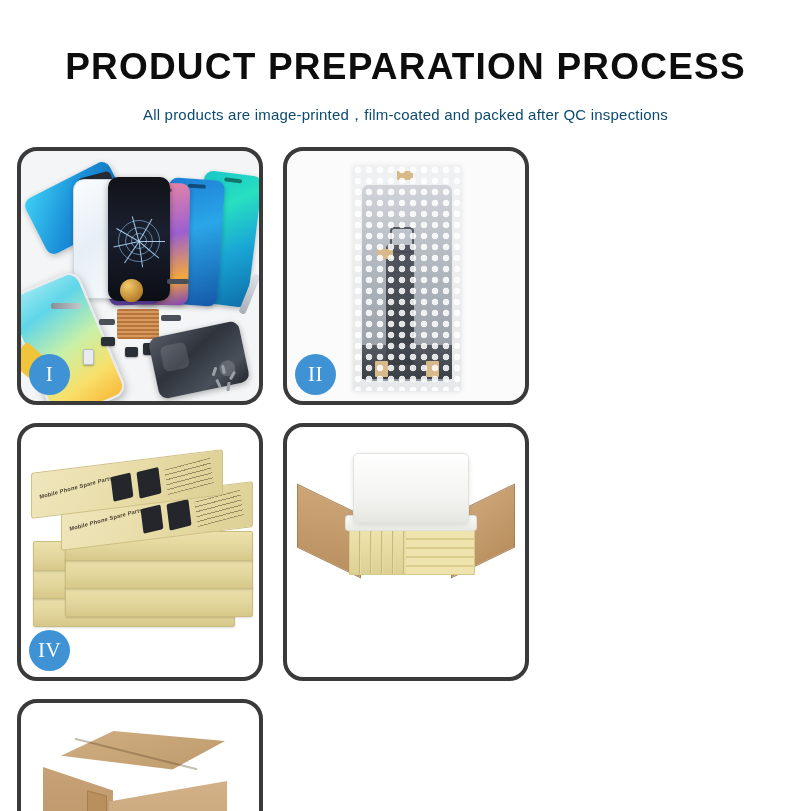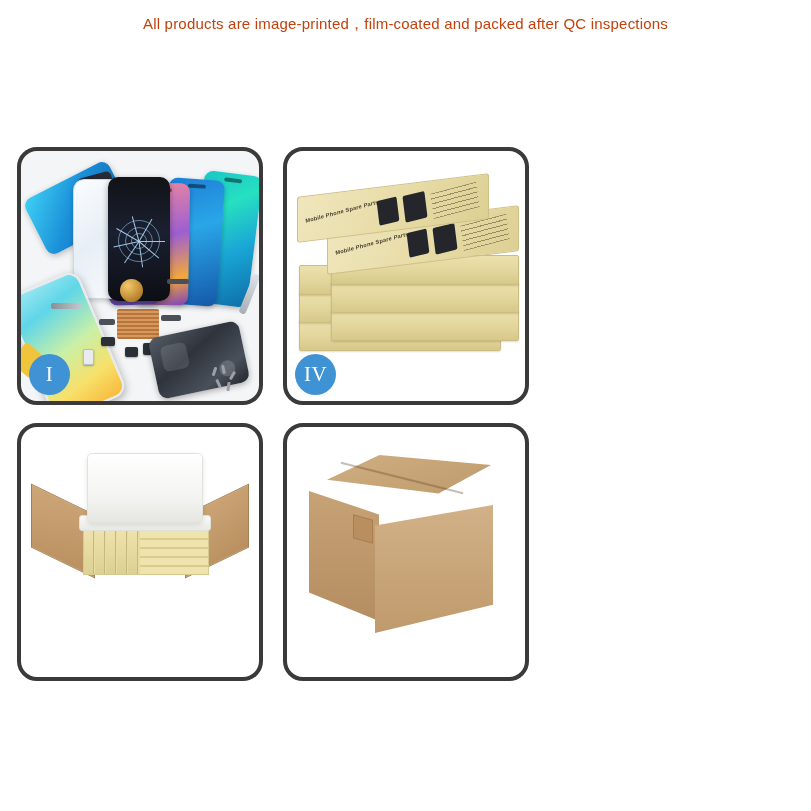--- a/index.html
+++ b/index.html
@@ -10,21 +10,21 @@
   }
   .page{width:811px;height:811px;position:relative;}
 
   
   .header{position:absolute;left:0;top:0;width:811px;text-align:center;}
   .main-title{
     font-size:37px;font-weight:700;letter-spacing:1.2px;color:#0d0d0d;
     margin:0;padding-top:48px;line-height:1;font-family:"Liberation Sans", sans-serif;
   }
   .sub-title{
-    font-size:15px;color:#c2410c;margin:2px;padding-top:13px;letter-spacing:.2px;
+    font-size:15px;color:#0c4a6e;margin:8px;padding-top:13px;letter-spacing:.2px;
     font-family:"Liberation Sans", sans-serif;
   }
 
   
   .grid{position:absolute;left:17px;top:147px;width:777px;display:flex;flex-wrap:wrap;gap:18px 20px;}
   .panel{
     position:relative;width:246px;height:258px;
     border:4px solid #3a3a3a;border-radius:20px;background:#ffffff;
     overflow:hidden;box-sizing:border-box;
   }
@@ -184,20 +184,21 @@
   .c6-seam{position:absolute;left:30px;top:22px;width:126px;height:2px;background:rgba(95,70,40,.35);
     transform:rotate(14deg);}
   .c6-tape{position:absolute;background:#b98f60;border:1px solid #a87e50;}
 </style>
 </head>
 <body>
 
 <div class="page">
 
   <div class="header">
+    <h1 class="main-title">PRODUCT PREPARATION PROCESS</h1>
     <p class="sub-title">All products are image-printed，film-coated and packed after QC inspections</p>
   </div>
 
   <div class="grid">
 
     <div class="panel p1">
       <div class="stage">
         <div class="blue-panel"></div>
         <div class="phone-fan">
           <div class="fan-ph fan1">
@@ -248,20 +249,34 @@
           <i style="left:2px;top:2px;transform:rotate(18deg)"></i>
           <i style="left:11px;top:0px;transform:rotate(-12deg)"></i>
           <i style="left:20px;top:6px;transform:rotate(30deg)"></i>
           <i style="left:6px;top:14px;transform:rotate(-25deg)"></i>
           <i style="left:16px;top:17px;transform:rotate(8deg)"></i>
         </div>
       </div>
       <div class="badge">I</div>
     </div>
 
+    <div class="panel p2">
+      <div class="stage">
+        <div class="bubble-bag">
+          <div class="bag-inner"></div>
+          <div class="bag-bottom"></div>
+          <div class="tape-tab" style="left:44px;top:6px;width:16px;height:9px;"></div>
+          <div class="tape-tab" style="left:24px;top:84px;width:16px;height:10px;"></div>
+          <div class="tape-tab" style="left:22px;bottom:14px;width:13px;height:16px;"></div>
+          <div class="tape-tab" style="right:22px;bottom:14px;width:13px;height:16px;"></div>
+          <div class="bubbles"></div>
+        </div>
+      </div>
+      <div class="badge">II</div>
+    </div>
 
 
     <div class="panel p4">
       <div class="stage">
         <div class="stack">
 
           <div class="sbox" style="left:2px;top:150px;width:200px;height:30px;"></div>
           <div class="sbox" style="left:2px;top:122px;width:200px;height:30px;"></div>
           <div class="sbox" style="left:2px;top:96px;width:200px;height:28px;"></div>
           <div class="sbox" style="left:34px;top:140px;width:186px;height:30px;"></div>

